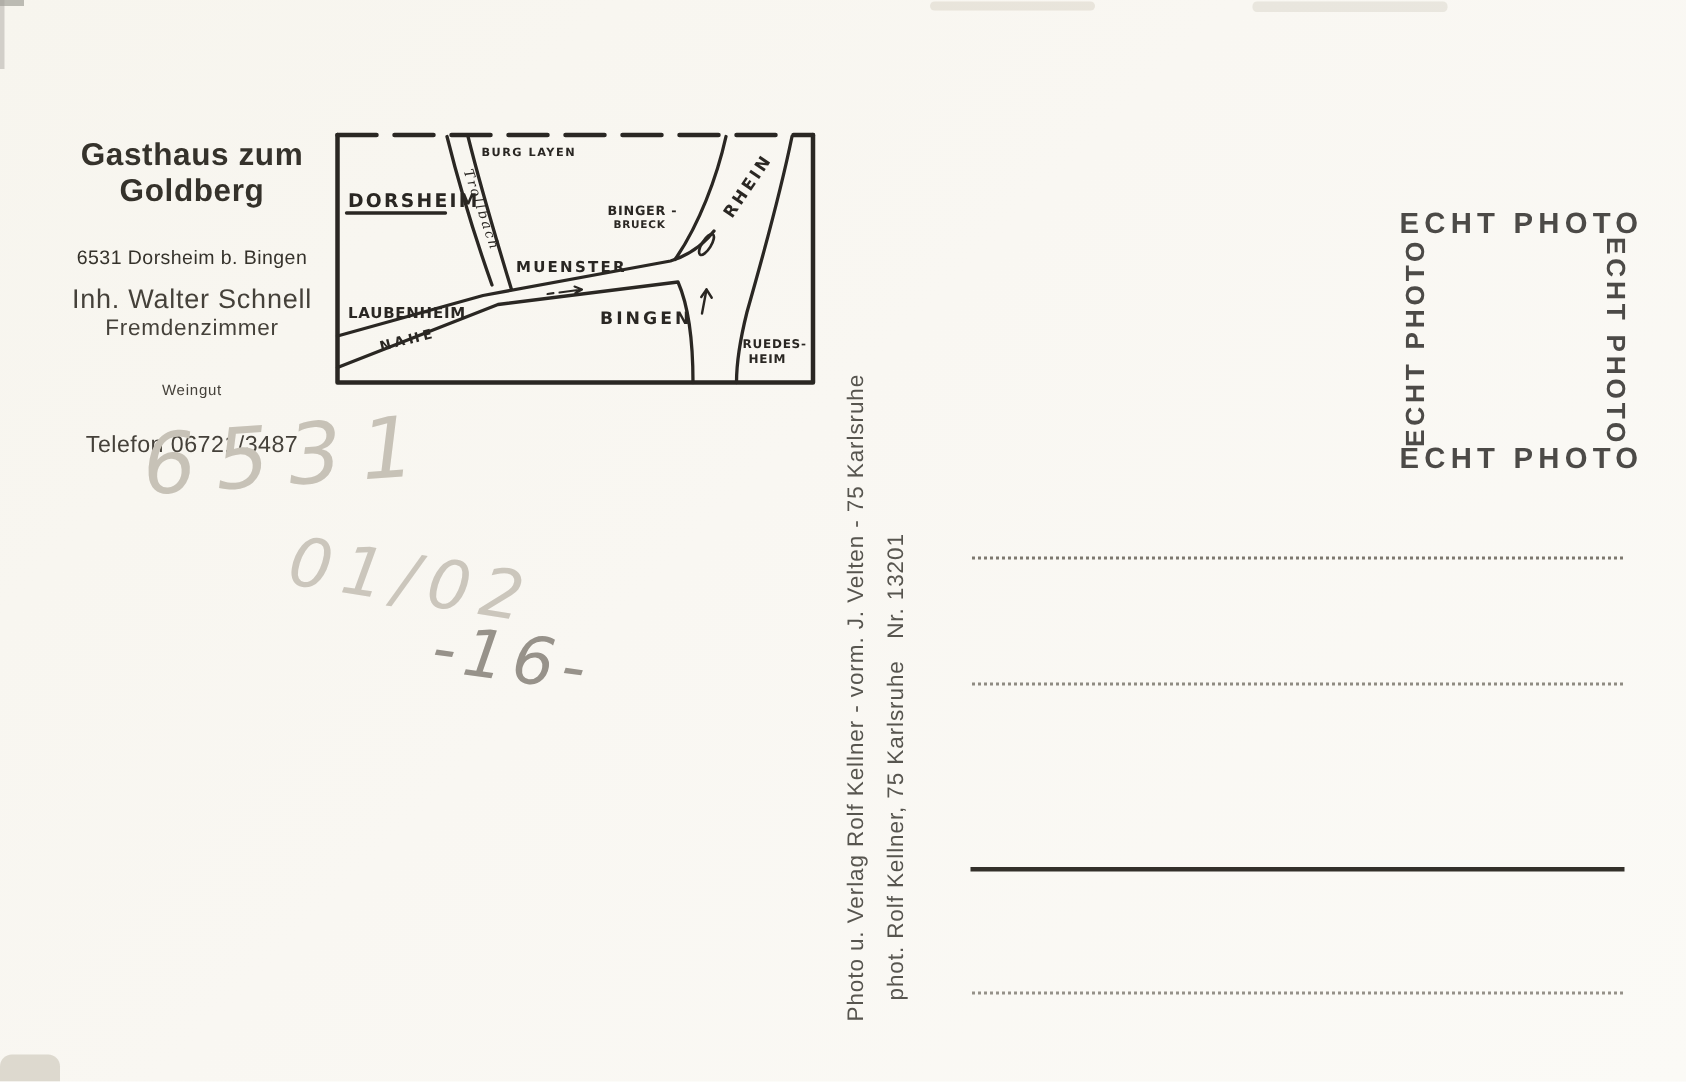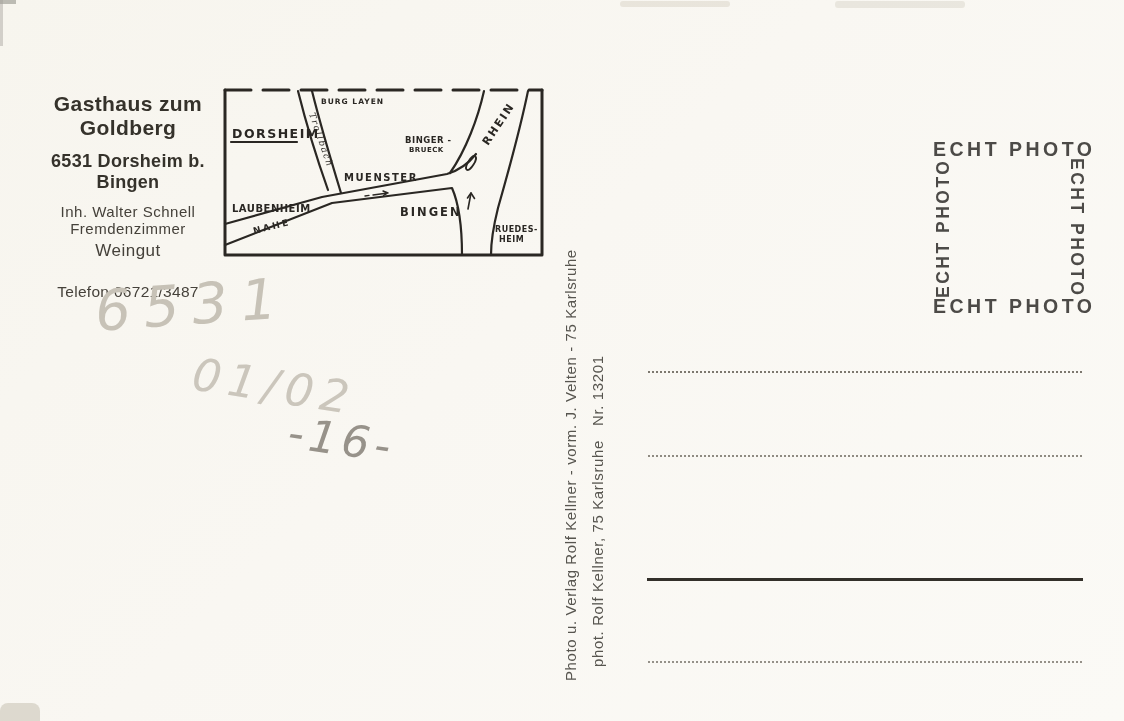--- a/index.html
+++ b/index.html
@@ -11,24 +11,24 @@
   .postcard{
     position:absolute;inset:0;
     background:linear-gradient(135deg,#f7f5ee 0%,#f9f7f2 45%,#fbfaf6 100%);
   }
   
   .biz{
     position:absolute;left:18px;top:92px;width:220px;text-align:center;
     color:#35322b;
   }
   .biz .l1{font-size:21px;font-weight:bold;letter-spacing:.4px;}
-  .biz .l2{font-size:18px;font-weight:bold;letter-spacing:.3px;margin-top:11px;}
-  .biz .l3{font-size:15px;margin-top:10px;color:#45413a;letter-spacing:.5px;}
+  .biz .l2{font-size:13px;font-weight:normal;letter-spacing:.3px;margin-top:24px;}
+  .biz .l3{font-size:18px;margin-top:10px;color:#45413a;letter-spacing:.5px;}
   .biz .l4{font-size:15px;color:#45413a;letter-spacing:.5px;}
-  .biz .l5{font-size:17px;margin-top:4px;color:#45413a;letter-spacing:.5px;}
+  .biz .l5{font-size:10px;margin-top:28px;color:#45413a;letter-spacing:.5px;}
   .biz .l6{font-size:15.5px;margin-top:22px;color:#45413a;letter-spacing:.3px;}
   
   .map{position:absolute;left:222px;top:86px;width:323px;height:172px;}
   
   .pencil{position:absolute;font-family:"DejaVu Sans",sans-serif;font-style:italic;white-space:nowrap;}
   .p1{left:95px;top:272px;font-size:56px;letter-spacing:13px;color:#c7c2b7;transform:rotate(-4deg);}
   .p2{left:192px;top:360px;font-size:45px;letter-spacing:7px;color:#cbc6bc;transform:rotate(9deg);}
   .p3{left:288px;top:414px;font-size:44px;letter-spacing:5px;color:#97928a;transform:rotate(8deg);}
   
   .publisher{

